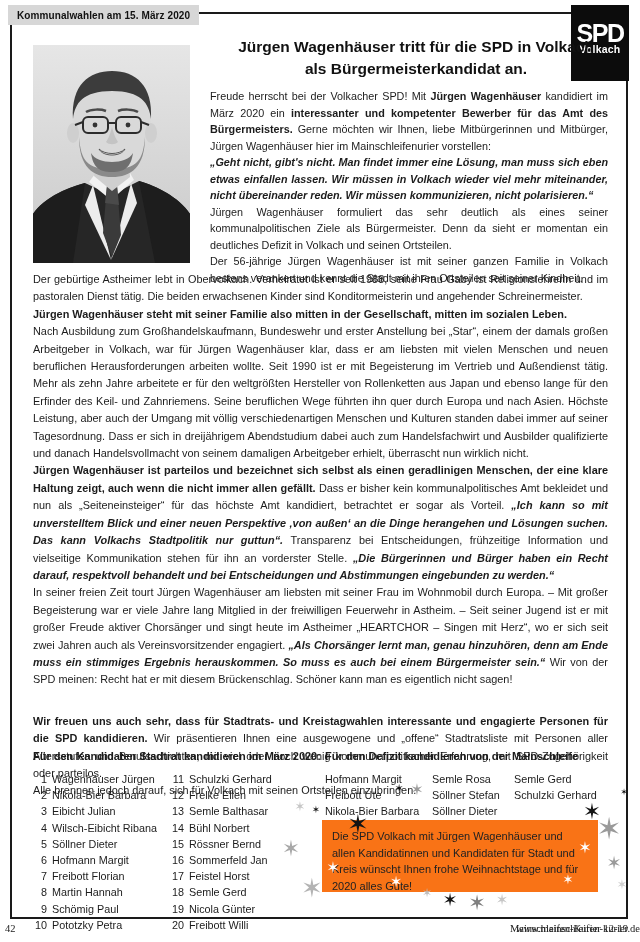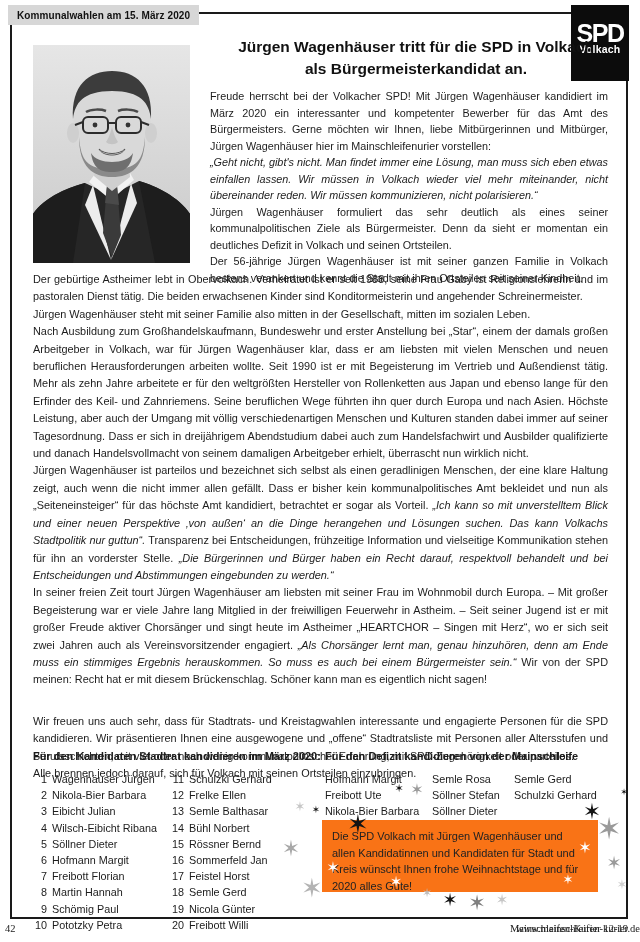--- a/index.html
+++ b/index.html
@@ -13,21 +13,21 @@
   .spd-logo .l1{font-size:25px;font-weight:700;letter-spacing:-1.5px;line-height:22px;}
   .spd-logo .l2{font-size:10.5px;font-weight:700;letter-spacing:.2px;line-height:11px;}
   .photo{position:absolute;left:33px;top:45px;width:157px;height:218px;}
   .headline{position:absolute;left:210px;top:36px;width:412px;font-size:15.5px;font-weight:700;
             line-height:22px;color:#111;text-align:center;}
   .intro-col{position:absolute;left:210px;top:88px;width:398px;}
   .intro-col p{margin:0;font-size:10.8px;line-height:16.5px;text-align:justify;}
   .body-block{position:absolute;left:33px;top:271px;width:575px;}
   .body-block p{margin:0;font-size:10.9px;line-height:17.4px;text-align:justify;}
   .body-block p.spaced{margin-top:24px;}
-  .run-b{font-weight:400;}
+  .run-b{font-weight:700;}
   .run-i{font-style:italic;}
   .lists-row{position:absolute;left:33px;top:750px;width:591px;}
   .list-header{font-size:11px;font-weight:700;margin:0 0 7px 0;}
   .stadtrat-header{position:absolute;left:0;top:0;}
   .kreistag-header{position:absolute;left:292px;top:0;}
   .cand-col{position:absolute;top:21px;}
   .cand-col.c1{left:0;}
   .cand-col.c2{left:137px;}
   .cand-row{font-size:10.8px;line-height:16.2px;white-space:nowrap;}
   .cand-num{display:inline-block;width:14px;text-align:right;margin-right:5px;}

